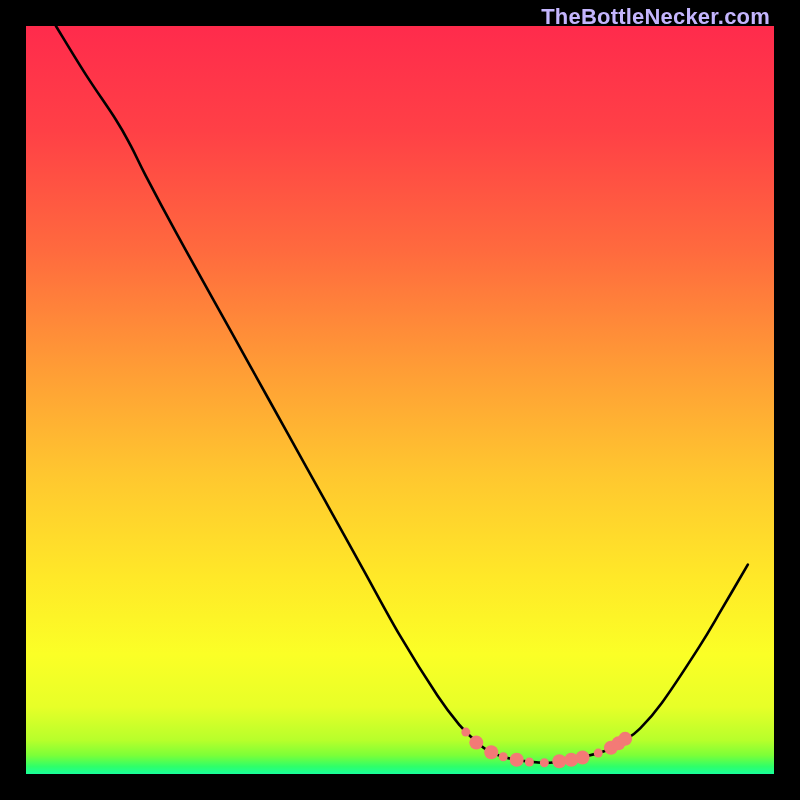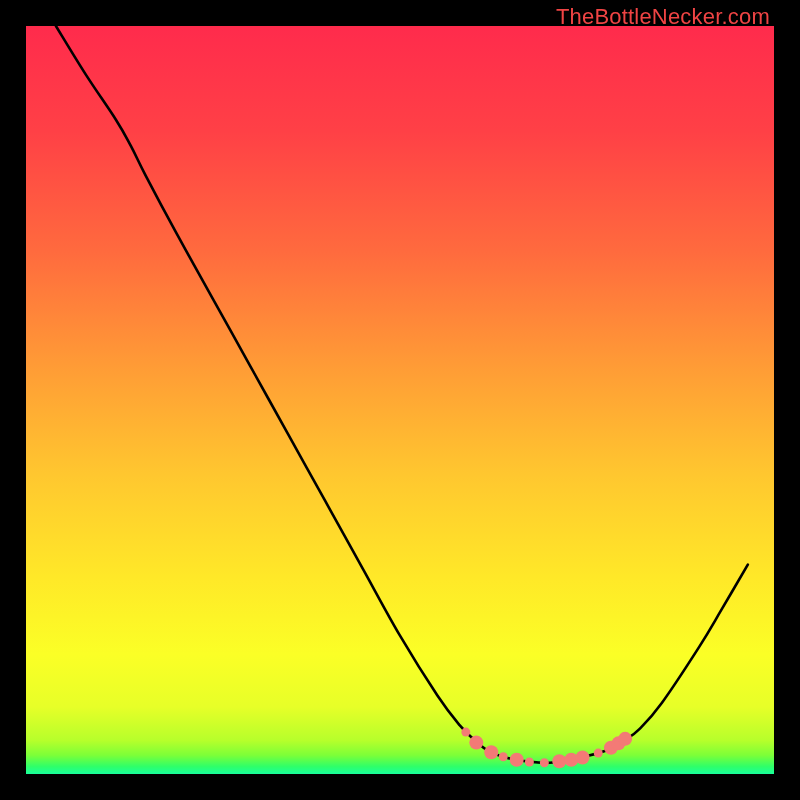--- a/index.html
+++ b/index.html
@@ -17,22 +17,22 @@
     width: 748px;
     height: 748px;
     background: #000000;
   }
   .brand {
     position: absolute;
     top: 4px;
     right: 30px;
     font-family: Arial, Helvetica, sans-serif;
     font-size: 22px;
-    font-weight: normal;
-    color: #ef4444;
+    font-weight: bold;
+    color: #c4b5fd;
     letter-spacing: 0.2px;
   }
   svg {
     display: block;
   }
 </style>
 </head>
 <body>
 
 <div class="brand">TheBottleNecker.com</div>

